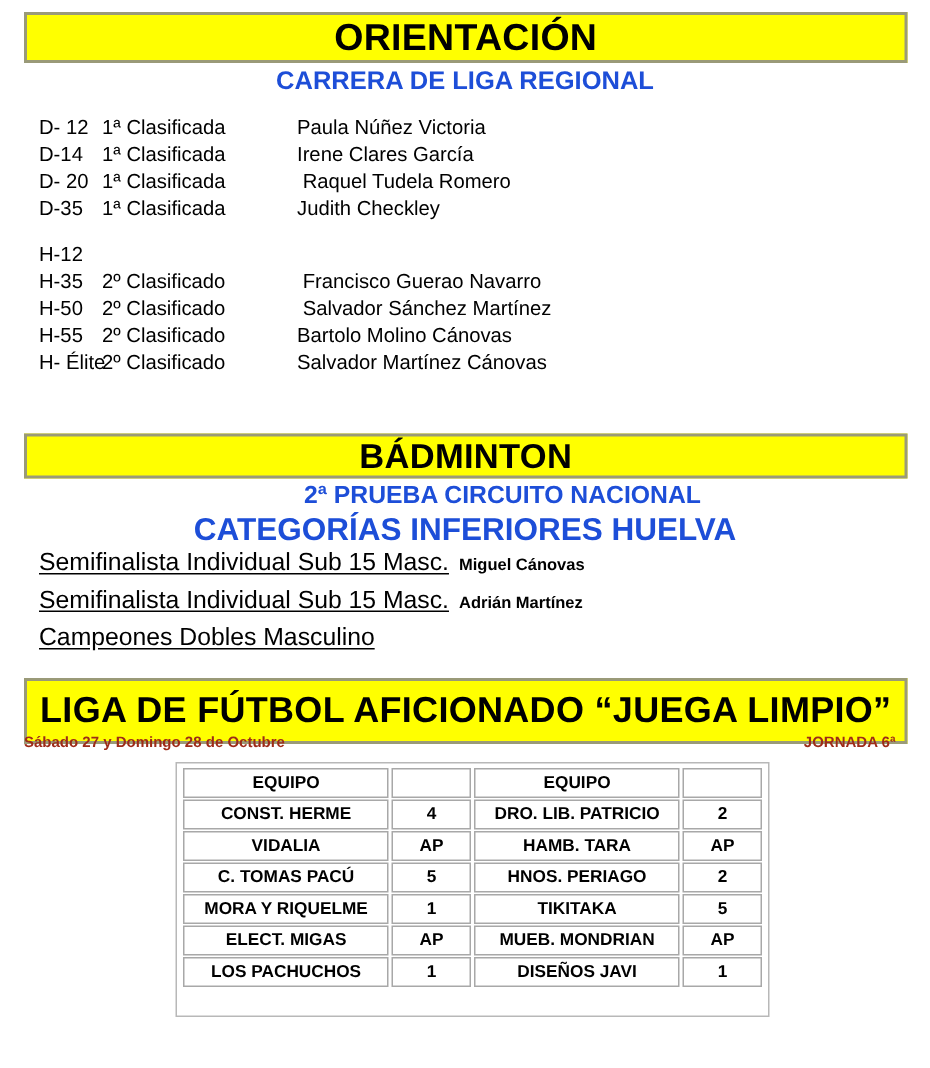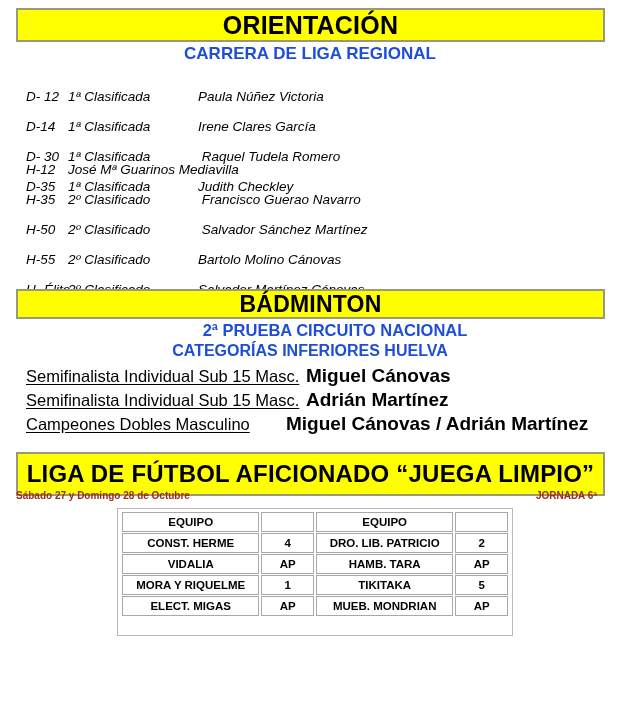--- a/index.html
+++ b/index.html
@@ -40,54 +40,54 @@
     position: absolute;
     left: 0;
     width: 620px;
     text-align: center;
     font-weight: bold;
     color: #1d4ed8;
     font-size: 17px;
   }
   #sub-orientacion { top: 44px; }
   #sub-badminton-1 { top: 321px; font-size: 16.5px; margin-left: 25px; }
-  #sub-badminton-2 { top: 342px; font-size: 16px; }
-
-  
-  .ori-list { position: absolute; left: 0; width: 620px; font-style: italic; }
+  #sub-badminton-2 { top: 342px; font-size: 21px; }
+
+  
+  .ori-list { position: absolute; left: 0; width: 620px; }
   #ori-female { top: 76px; }
   #ori-male   { top: 161px; }
 
   .ori-row {
     display: flex;
     align-items: baseline;
     font-size: 13.5px;
     line-height: 18px;
     white-space: pre;
   }
   .ori-cat  { width: 42px; padding-left: 26px; box-sizing: content-box; }
-  .ori-pos  { width: 130px; margin-top: 12px; }
+  .ori-pos  { width: 130px; }
   .ori-name { flex: 1; }
 
   
   #bad-list { position: absolute; left: 0; top: 364px; width: 620px; }
   .bad-row {
     display: flex;
     align-items: baseline;
     line-height: 23px;
     padding-left: 26px;
     white-space: pre;
   }
   .bad-label {
     font-size: 16.5px;
     text-decoration: underline;
     text-underline-offset: 2px;
   }
   .bad-value {
-    font-size: 19px;
+    font-size: 11px;
     font-weight: bold;
     padding-left: 12px;
     text-align: right;
   }
   .bad-row.r1 .bad-label { width: 268px; }
   .bad-row.r2 .bad-label { width: 268px; }
   .bad-row.r3 .bad-label { width: 248px; }
 
   
   #futbol-meta {
@@ -142,42 +142,42 @@
 
 <div class="banner" id="banner-orientacion">
   <span>ORIENTACIÓN</span>
 </div>
 
 <div class="subtitle" id="sub-orientacion">CARRERA DE LIGA REGIONAL</div>
 
 <div class="ori-list" id="ori-female">
     <div class="ori-row"><span class="ori-cat">D- 12</span><span class="ori-pos">1ª Clasificada</span><span class="ori-name">Paula Núñez Victoria</span></div>
     <div class="ori-row"><span class="ori-cat">D-14</span><span class="ori-pos">1ª Clasificada</span><span class="ori-name">Irene Clares García</span></div>
-    <div class="ori-row"><span class="ori-cat">D- 30</span><span class="ori-pos">1ª Clasificada</span><span class="ori-name"> Raquel Tudela Romero</span></div>
+    <div class="ori-row"><span class="ori-cat">D- 20</span><span class="ori-pos">1ª Clasificada</span><span class="ori-name"> Raquel Tudela Romero</span></div>
     <div class="ori-row"><span class="ori-cat">D-35</span><span class="ori-pos">1ª Clasificada</span><span class="ori-name">Judith Checkley</span></div>
   </div>
 <div class="ori-list" id="ori-male">
-    <div class="ori-row"><span class="ori-cat">H-12</span><span class="ori-name">José Mª Guarinos Mediavilla</span></div>
+    <div class="ori-row"><span class="ori-cat">H-12</span></div>
     <div class="ori-row"><span class="ori-cat">H-35</span><span class="ori-pos">2º Clasificado</span><span class="ori-name"> Francisco Guerao Navarro</span></div>
     <div class="ori-row"><span class="ori-cat">H-50</span><span class="ori-pos">2º Clasificado</span><span class="ori-name"> Salvador Sánchez Martínez</span></div>
     <div class="ori-row"><span class="ori-cat">H-55</span><span class="ori-pos">2º Clasificado</span><span class="ori-name">Bartolo Molino Cánovas</span></div>
     <div class="ori-row"><span class="ori-cat">H- Élite</span><span class="ori-pos">2º Clasificado</span><span class="ori-name">Salvador Martínez Cánovas</span></div>
   </div>
 
 <div class="banner" id="banner-badminton">
   <span>BÁDMINTON</span>
 </div>
 
 <div class="subtitle" id="sub-badminton-1">2ª PRUEBA CIRCUITO NACIONAL</div>
 <div class="subtitle" id="sub-badminton-2">CATEGORÍAS INFERIORES HUELVA</div>
 
 <div id="bad-list">
     <div class="bad-row r1"><span class="bad-label">Semifinalista Individual Sub 15 Masc.</span><span class="bad-value">Miguel Cánovas</span></div>
     <div class="bad-row r2"><span class="bad-label">Semifinalista Individual Sub 15 Masc.</span><span class="bad-value">Adrián Martínez</span></div>
-    <div class="bad-row r3"><span class="bad-label">Campeones Dobles Masculino</span><span class="bad-value">Miguel Cánovas / Adrián Martínez</span></div>
+    <div class="bad-row r3"><span class="bad-label">Campeones Dobles Masculino</span></div>
   </div>
 
 <div class="banner" id="banner-futbol">
   <span>LIGA DE FÚTBOL AFICIONADO “JUEGA LIMPIO”</span>
 </div>
 
 <div id="futbol-meta">
   <span id="futbol-date">Sábado 27 y Domingo 28  de Octubre</span>
   <span id="futbol-jornada">JORNADA 6ª</span>
 </div>
@@ -197,26 +197,38 @@
           <td class="c-team">DRO. LIB. PATRICIO</td>
           <td class="c-score">2</td>
         </tr>
         <tr>
           <td class="c-team">VIDALIA</td>
           <td class="c-score">AP</td>
           <td class="c-team">HAMB. TARA</td>
           <td class="c-score">AP</td>
         </tr>
         <tr>
+          <td class="c-team">C. TOMAS PACÚ</td>
+          <td class="c-score">5</td>
+          <td class="c-team">HNOS. PERIAGO</td>
+          <td class="c-score">2</td>
+        </tr>
+        <tr>
           <td class="c-team">MORA Y RIQUELME</td>
           <td class="c-score">1</td>
           <td class="c-team">TIKITAKA</td>
           <td class="c-score">5</td>
         </tr>
         <tr>
           <td class="c-team">ELECT. MIGAS</td>
           <td class="c-score">AP</td>
           <td class="c-team">MUEB. MONDRIAN</td>
           <td class="c-score">AP</td>
         </tr>
+        <tr>
+          <td class="c-team">LOS PACHUCHOS</td>
+          <td class="c-score">1</td>
+          <td class="c-team">DISEÑOS JAVI</td>
+          <td class="c-score">1</td>
+        </tr>
       </tbody>
   </table>
 </div>
 
 </body></html>

